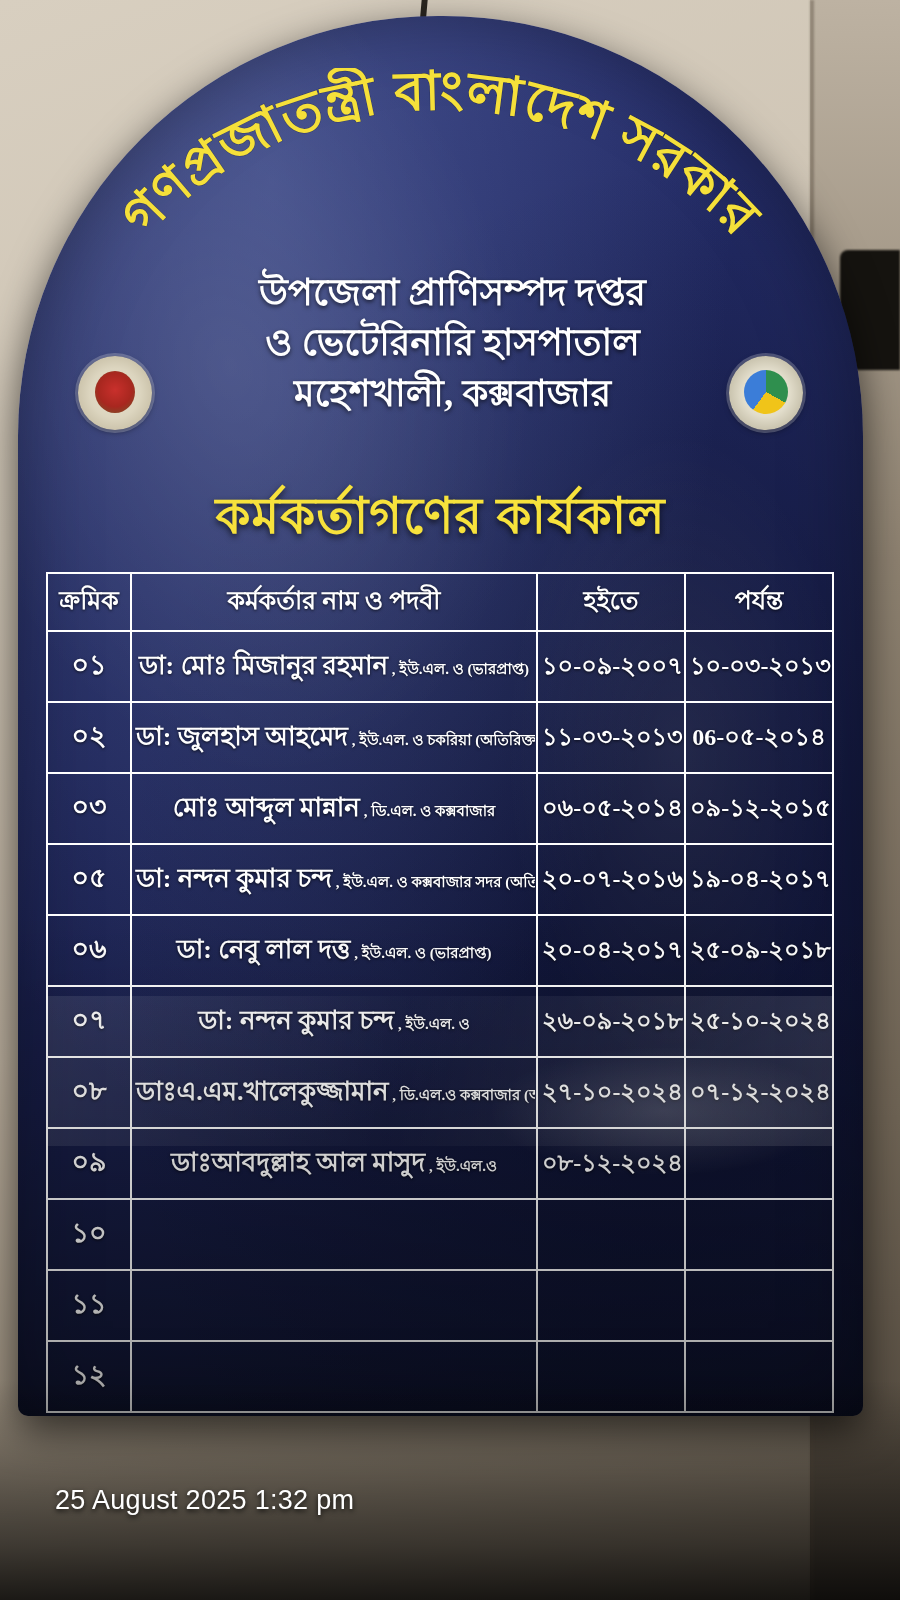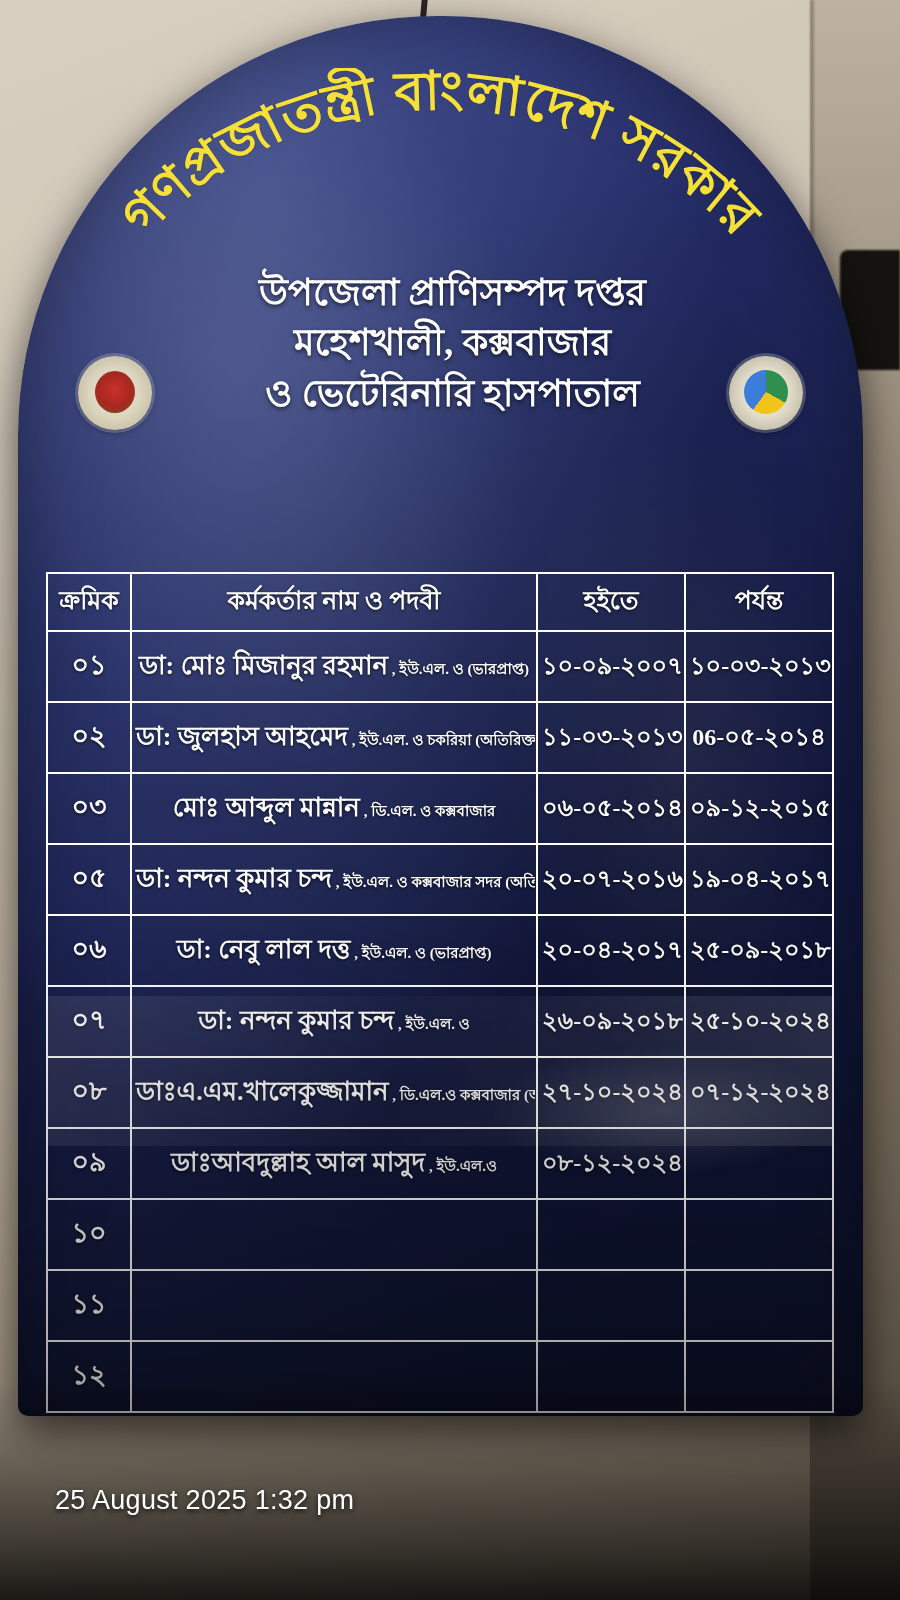--- a/index.html
+++ b/index.html
@@ -296,24 +296,25 @@
       <text text-anchor="middle">
         <textPath href="#arcpath" startOffset="50%">গণপ্রজাতন্ত্রী বাংলাদেশ সরকার</textPath>
       </text>
     </svg>
 
     <div class="logo logo-left"></div>
     <div class="logo logo-right"></div>
 
     <div class="header-lines">
       <div>উপজেলা প্রাণিসম্পদ দপ্তর</div>
+      <div>ও ভেটেরিনারি হাসপাতাল</div>
       <div>মহেশখালী, কক্সবাজার</div>
-      <div>ও ভেটেরিনারি হাসপাতাল</div>
     </div>
 
+    <div class="title-main">কর্মকর্তাগণের কার্যকাল</div>
 
     <table id="tenure-table">
       <colgroup>
         <col class="col-sl">
           <col class="col-name">
           <col class="col-from">
           <col class="col-to">
       </colgroup>
       <thead>
         <tr>

